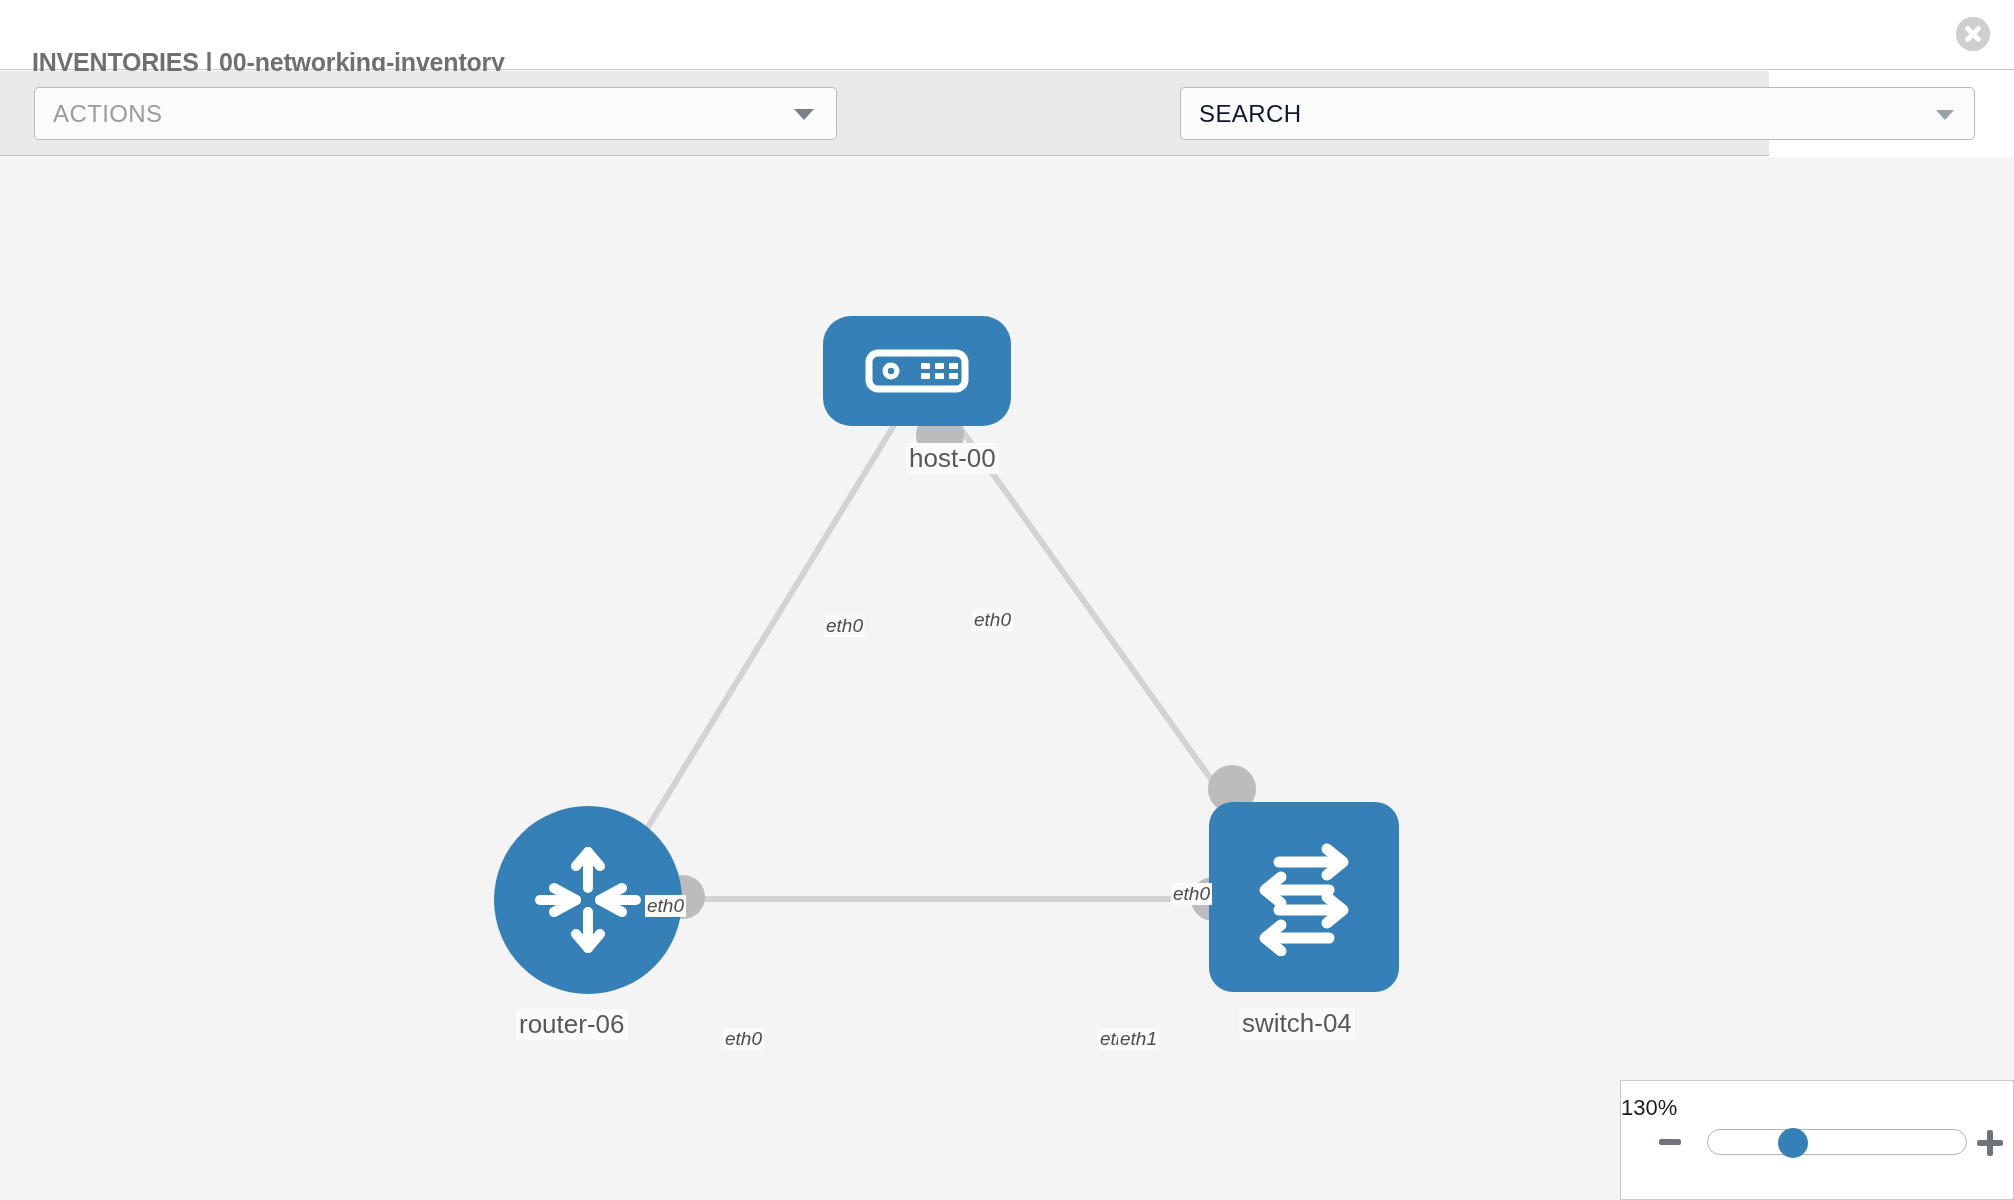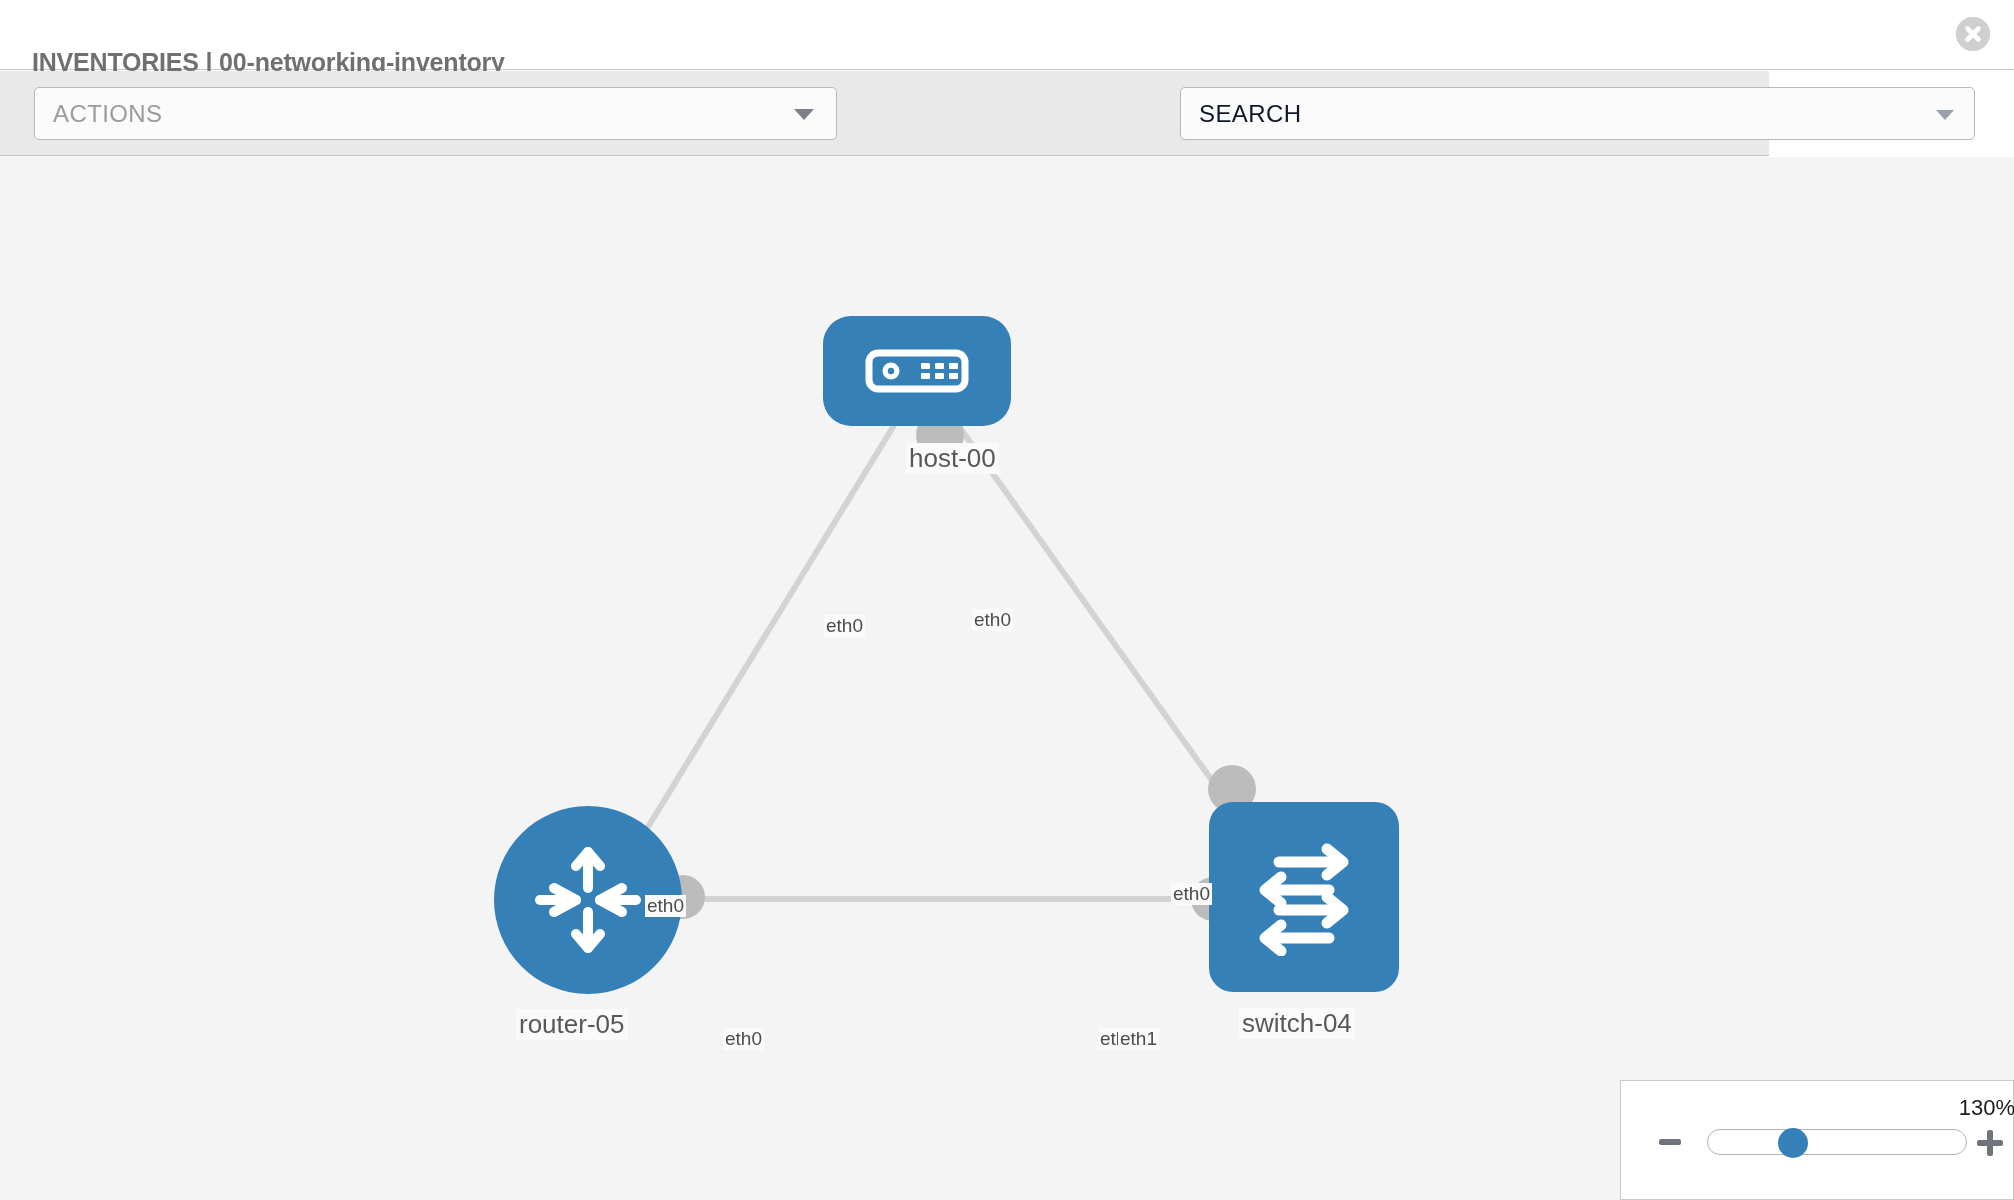--- a/index.html
+++ b/index.html
@@ -88,30 +88,30 @@
   .node-host  { left: 823px; top: 159px;  width: 188px; height: 110px; border-radius: 28px; }
   .node-router{ left: 494px; top: 649px;  width: 188px; height: 188px; border-radius: 50%; }
   .node-switch{ left: 1209px; top: 645px; width: 190px; height: 190px; border-radius: 24px; }
 
   .node-label {
     position: absolute; font-size: 26px; color: #585858;
     background: #fafafa; padding: 0 3px; white-space: nowrap;
   }
   .iface-label {
     position: absolute; font-size: 19px; color: #4c4c4c;
-    background: #fafafa; padding: 0 2px; white-space: nowrap;
+    background: #fafafa; padding: 0 2px; white-space: nowrap; font-style: italic;
   }
 
   
   .zoom-panel {
     position: absolute; left: 1620px; top: 1080px; width: 394px; height: 120px;
     background: #ffffff; border: 1px solid #c9c9c9;
   }
   .zoom-value {
-    position: absolute; left: 0; top: 14px; width: 394px; text-align: right;
+    position: absolute; left: 0; top: 14px; width: 394px; text-align: left;
     font-size: 22px; color: #1c1c1c;
   }
   .zoom-minus {
     position: absolute; left: 38px; top: 58px; width: 22px; height: 6px;
     background: #6f747c; border-radius: 2px; cursor: pointer;
   }
   .zoom-track {
     position: absolute; left: 86px; top: 48px; width: 260px; height: 26px;
     border: 1px solid #b4b4b4; border-radius: 13px; background: #ffffff;
     cursor: pointer;
@@ -217,21 +217,21 @@
               <path d="M44 22 L56 8 L68 22"></path>
             <path d="M56 104 V68"></path>
               <path d="M44 90 L56 104 L68 90"></path>
             <path d="M8 56 H44"></path>
               <path d="M22 44 L44 56 L22 68"></path>
             <path d="M104 56 H68"></path>
               <path d="M90 44 L68 56 L90 68"></path>
           </g>
         </svg>
       </div>
-      <div class="node-label" style="left:516px; top:852px;">router-05</div>
+      <div class="node-label" style="left:516px; top:852px;">router-06</div>
     </div>
 
     <div class="node">
       <div class="node-shape node-switch">
         <svg width="118" height="118" viewBox="0 0 118 118" aria-hidden="true">
           <g stroke="#ffffff" stroke-width="11" stroke-linecap="round" stroke-linejoin="round" fill="none">
             <path d="M34 24 H96"></path>
               <path d="M82 11 L98 24 L82 37"></path>
             <path d="M84 52 H22"></path>
               <path d="M36 39 L20 52 L36 65"></path>

